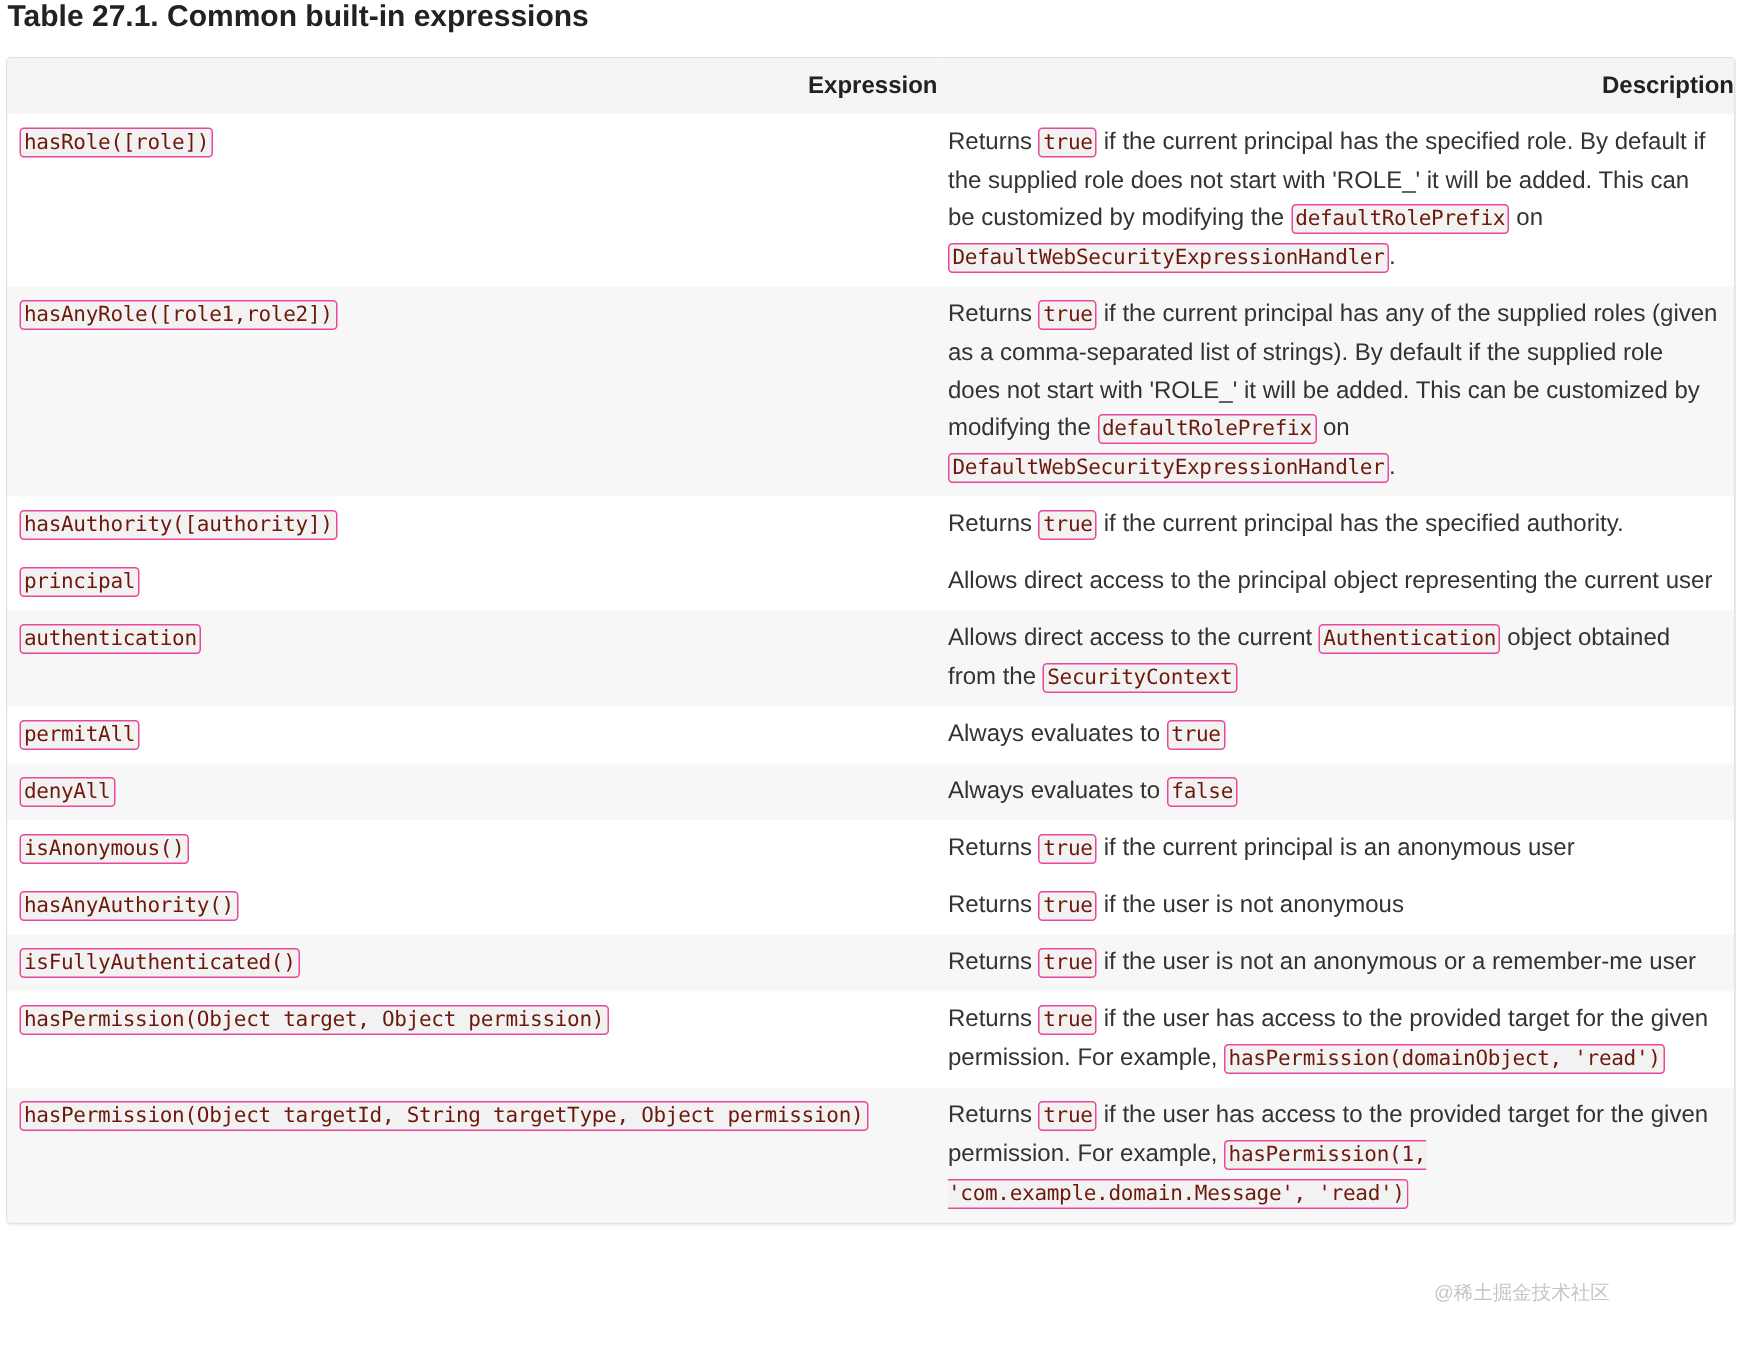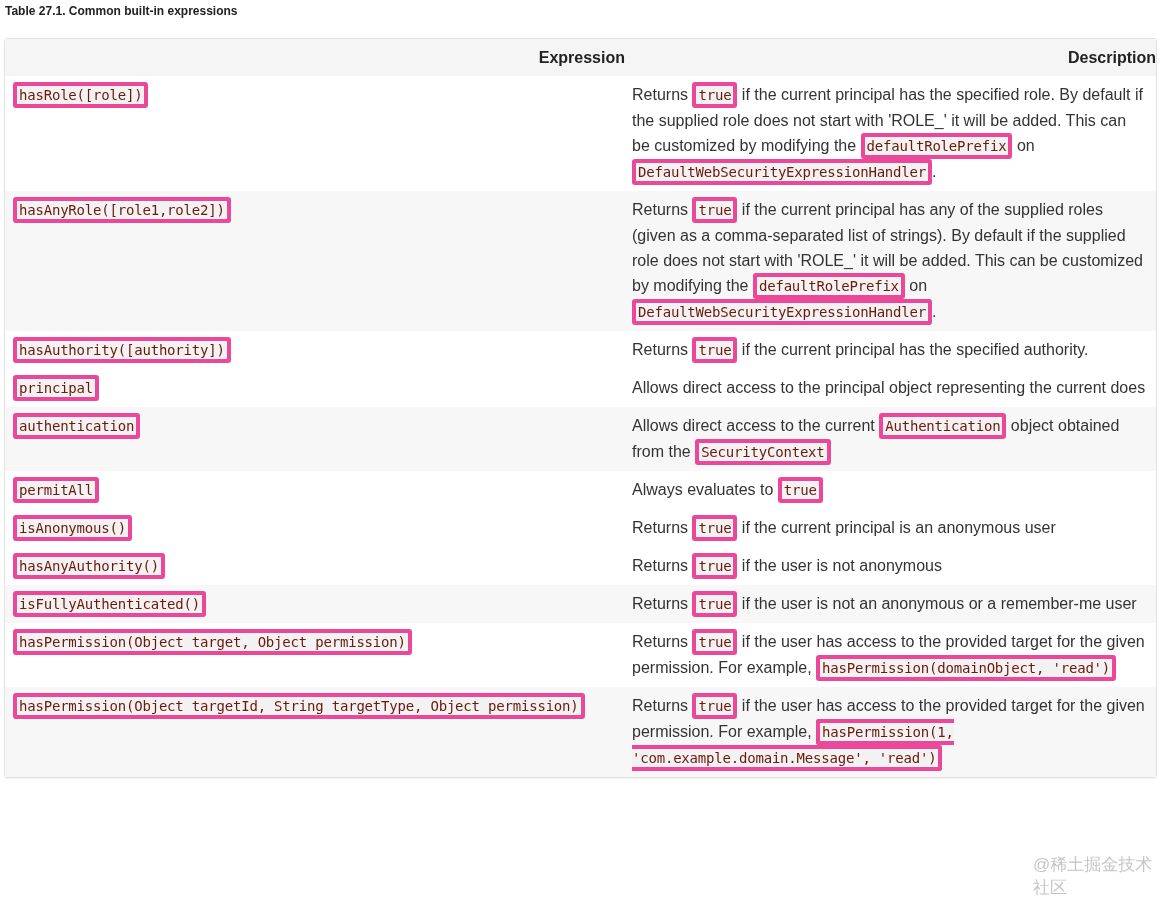--- a/index.html
+++ b/index.html
@@ -2,21 +2,21 @@
 <html><head>
 <meta charset="utf-8">
 <style>
   html, body { margin: 0; padding: 0; background: #ffffff; }
   body {
     width: 1162px; height: 902px; overflow: hidden; position: relative;
     font-family: "Liberation Sans", sans-serif; color: #333333;
   }
   .caption {
     position: absolute; left: 5px; top: 1px;
-    font-size: 12px; font-weight: bold; color: #222222;
+    font-size: 20px; font-weight: bold; color: #222222;
     line-height: 20px;
   }
   .table-wrap {
     position: absolute; left: 4px; top: 38px; width: 1151px;
     border: 1px solid #e2e2e2; border-radius: 3px;
     background: #fff;
     box-shadow: 0 1px 1px rgba(0,0,0,0.05);
   }
   table { border-collapse: collapse; width: 100%; table-layout: fixed; }
   col.c1 { width: 620px; }
@@ -30,27 +30,27 @@
     font-size: 16px; line-height: 25px; vertical-align: top;
     padding: 6px 8px 6px 8px;
   }
   td.expr { padding-left: 8px; padding-top: 6px; }
   td.desc { padding-left: 7px; padding-right: 10px; color: #333; }
   tr.odd td { background: #ffffff; }
   tr.even td { background: #f7f7f7; }
   code {
     font-family: "DejaVu Sans Mono", monospace; font-size: 14px;
     color: #6d180b; background: #f2f2f2;
-    border: 4px solid #ec4899; border-radius: 3px;
+    border: 1px solid #ec4899; border-radius: 3px;
     padding: 1px 2px; letter-spacing: -0.2px;
   }
   td.expr code { color: #6d180b; }
   .watermark {
-    position: absolute; left: 1033px; top: 853px;
-    font-size: 17px; color: rgba(150,150,150,0.55);
+    position: absolute; left: 956px; top: 853px;
+    font-size: 13px; color: rgba(150,150,150,0.55);
     pointer-events: none;
   }
 </style>
 </head>
 <body>
 
 <div class="caption">Table 27.1. Common built-in expressions</div>
 
 <div class="table-wrap">
   <table>
@@ -72,29 +72,33 @@
         <tr class="even">
           <td class="expr"><code>hasAnyRole([role1,role2])</code></td>
           <td class="desc"><span>Returns </span><code>true</code><span> if the current principal has any of the supplied roles (given as a comma-separated list of strings). By default if the supplied role does not start with 'ROLE_' it will be added. This can be customized by modifying the </span><code>defaultRolePrefix</code><span> on </span><code>DefaultWebSecurityExpressionHandler</code><span>.</span></td>
         </tr>
         <tr class="odd">
           <td class="expr"><code>hasAuthority([authority])</code></td>
           <td class="desc"><span>Returns </span><code>true</code><span> if the current principal has the specified authority.</span></td>
         </tr>
         <tr class="odd">
           <td class="expr"><code>principal</code></td>
-          <td class="desc"><span>Allows direct access to the principal object representing the current does</span></td>
+          <td class="desc"><span>Allows direct access to the principal object representing the current user</span></td>
         </tr>
         <tr class="even">
           <td class="expr"><code>authentication</code></td>
           <td class="desc"><span>Allows direct access to the current </span><code>Authentication</code><span> object obtained from the </span><code>SecurityContext</code></td>
         </tr>
         <tr class="odd">
           <td class="expr"><code>permitAll</code></td>
           <td class="desc"><span>Always evaluates to </span><code>true</code></td>
+        </tr>
+        <tr class="even">
+          <td class="expr"><code>denyAll</code></td>
+          <td class="desc"><span>Always evaluates to </span><code>false</code></td>
         </tr>
         <tr class="odd">
           <td class="expr"><code>isAnonymous()</code></td>
           <td class="desc"><span>Returns </span><code>true</code><span> if the current principal is an anonymous user</span></td>
         </tr>
         <tr class="odd">
           <td class="expr"><code>hasAnyAuthority()</code></td>
           <td class="desc"><span>Returns </span><code>true</code><span> if the user is not anonymous</span></td>
         </tr>
         <tr class="even">

